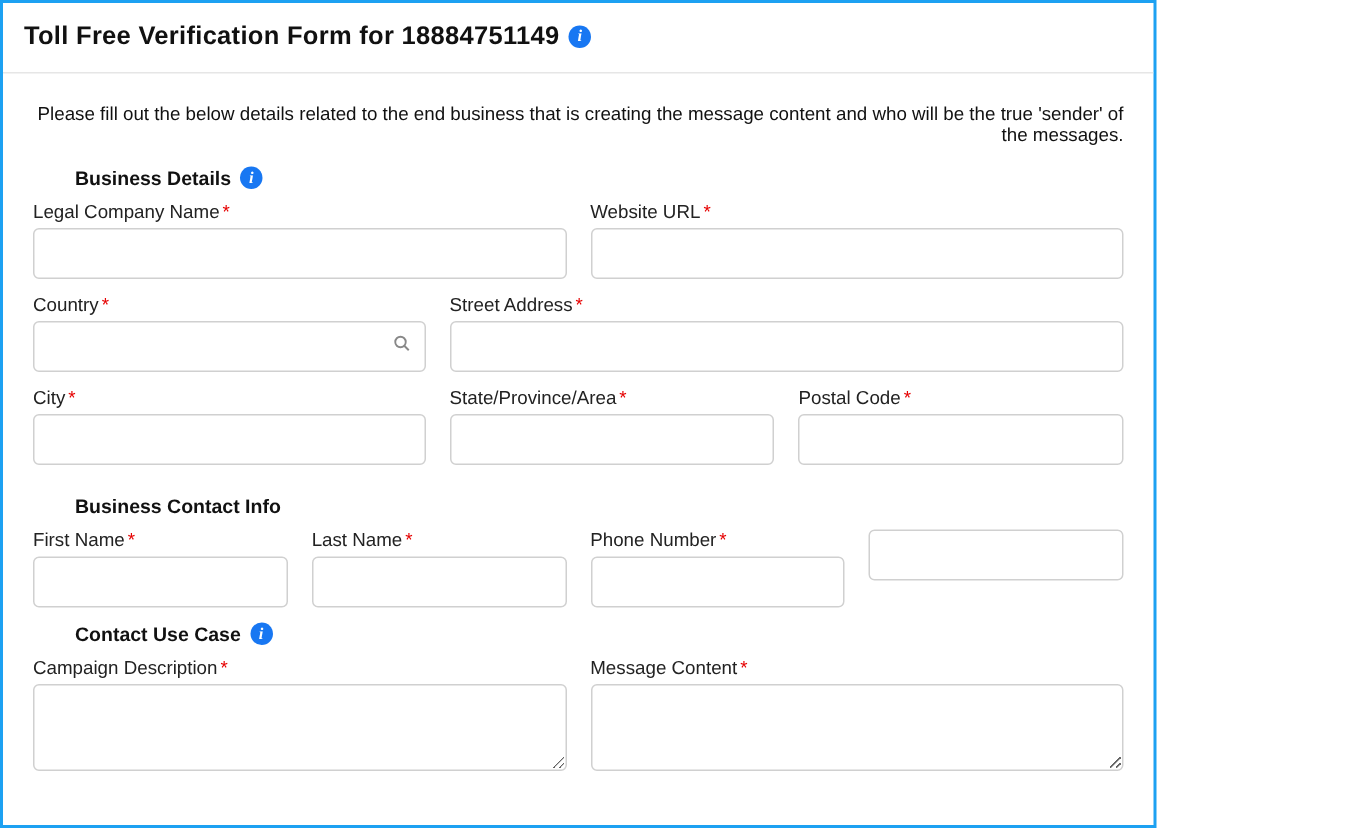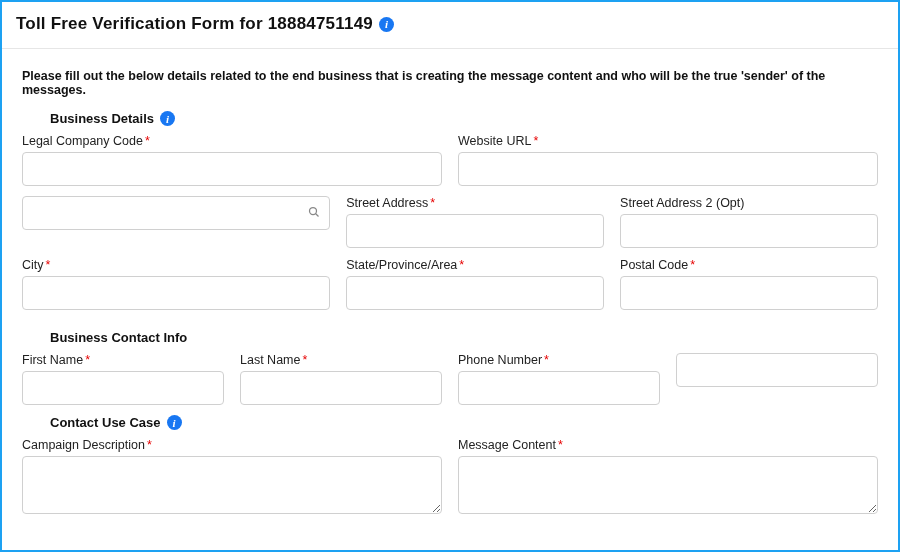--- a/index.html
+++ b/index.html
@@ -4,21 +4,21 @@
 <style>
   * { box-sizing: border-box; }
   html, body { margin:0; padding:0; }
   body {
     font-family: "Segoe UI", Arial, sans-serif;
     background:#fff;
     width:900px;
     height:552px;
   }
   .frame {
-    width:900px;
+    width:771px;
     height:552px;
     border:2px solid #1da1f2;
     padding:12px 14px 0 14px;
     overflow:hidden;
   }
   .title-row {
     display:flex;
     align-items:center;
     gap:6px;
     padding-bottom:14px;
@@ -29,23 +29,24 @@
     color:#111;
     letter-spacing:0.2px;
   }
   .divider {
     height:1px;
     background:#e6e6e6;
     margin:0 -14px;
   }
   .instructions {
     font-size:12.5px;
-    font-weight:700;
+    font-weight:400;
     color:#111;
     margin:20px 6px 14px 6px;
+    text-align:right;
   }
   .section {
     display:flex;
     align-items:center;
     gap:6px;
     margin:4px 6px 8px 6px;
     padding-left:28px;
   }
   .section-text {
     font-size:13px;
@@ -113,49 +114,46 @@
 
   <div class="instructions">Please fill out the below details related to the end business that is creating the message content and who will be the true 'sender' of the messages.</div>
 
   <div class="section">
     <span class="section-text">Business Details</span>
     <span class="info-icon">i</span>
   </div>
 
   <div class="row">
     <div class="field f-1">
-      <span class="label"><span>Legal Company Code</span><span class="req">*</span></span>
+      <span class="label"><span>Legal Company Name</span><span class="req">*</span></span>
       <input type="text" value="" style="">
     </div>
     <div class="field f-1">
       <span class="label"><span>Website URL</span><span class="req">*</span></span>
       <input type="text" value="" style="">
     </div>
   </div>
 
   <div class="row">
     <div class="field" style="flex:0 0 36%">
+      <span class="label"><span>Country</span><span class="req">*</span></span>
       <div class="search-wrap">
         <input type="text" value="" style="">
         <span class="srch">
           <svg width="12" height="12" viewBox="0 0 24 24" fill="none" stroke="currentColor" stroke-width="2.5">
               <circle cx="10" cy="10" r="7"></circle>
               <line x1="21" y1="21" x2="15" y2="15"></line>
             </svg>
         </span>
       </div>
     </div>
     <div class="field f-1">
       <span class="label"><span>Street Address</span><span class="req">*</span></span>
       <input type="text" value="" style="">
     </div>
-    <div class="field f-1">
-      <span class="label"><span>Street Address 2 (Opt)</span></span>
-      <input type="text" value="" style="">
-    </div>
   </div>
 
   <div class="row">
     <div class="field" style="flex:0 0 36%">
       <span class="label"><span>City</span><span class="req">*</span></span>
       <input type="text" value="" style="">
     </div>
     <div class="field f-1">
       <span class="label"><span>State/Province/Area</span><span class="req">*</span></span>
       <input type="text" value="" style="">

